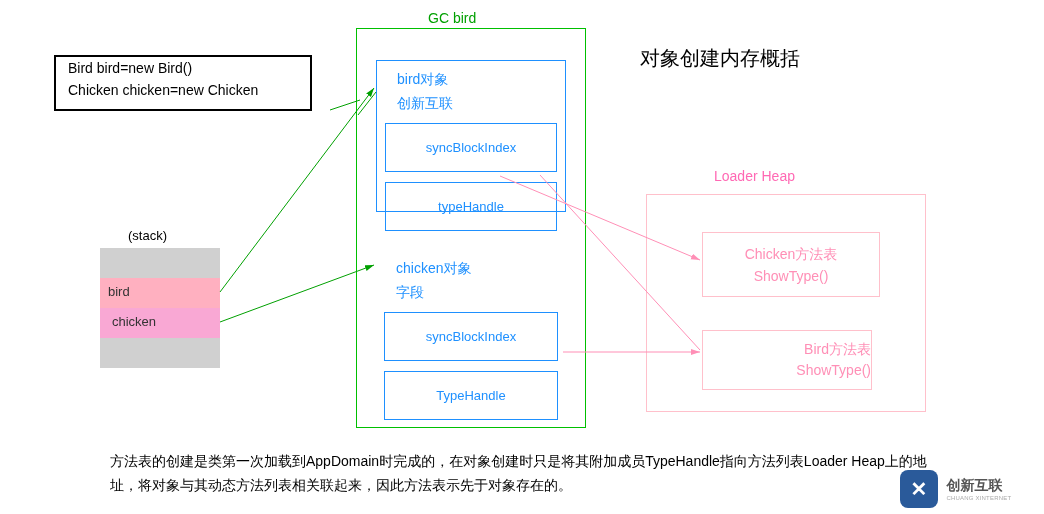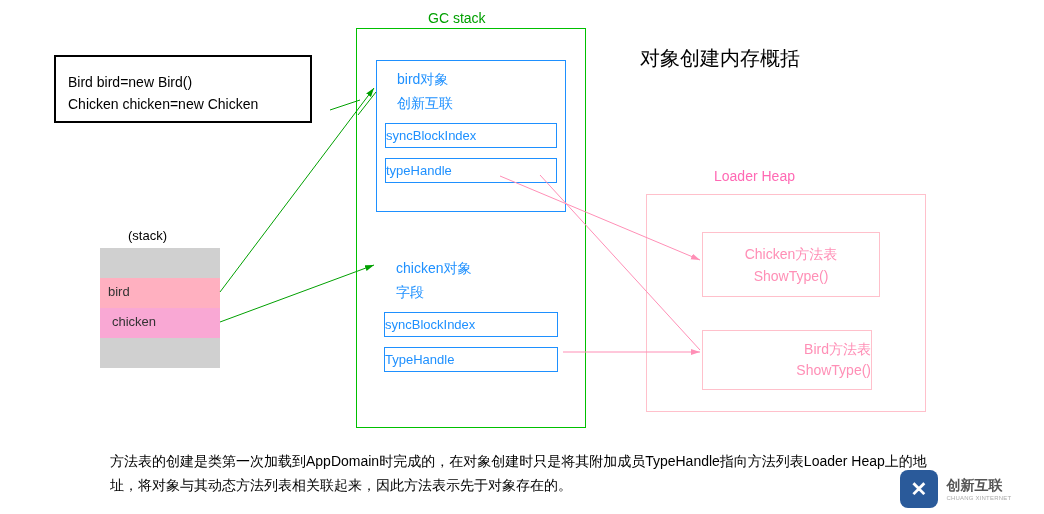--- a/index.html
+++ b/index.html
@@ -1,23 +1,23 @@
 <!DOCTYPE html>
 <html><head>
 <meta charset="utf-8">
 <style>
   * { box-sizing: border-box; margin: 0; padding: 0; }
   body { font-family: "Microsoft YaHei", Arial, sans-serif; width: 1044px; height: 514px; position: relative; background: #fff; overflow: hidden; }
   .abs { position: absolute; }
-  .code-box { left: 54px; top: 55px; width: 258px; height: 68px; border: 2px solid #000; padding: 14px 12px; font-size: 14px; line-height: 1.6; }
+  .code-box { left: 54px; top: 55px; width: 258px; height: 56px; border: 2px solid #000; padding: 0 12px; font-size: 14px; line-height: 1.6; }
   .title-gc { left: 428px; top: 10px; color: #00a000; font-size: 14px; }
   .gc-heap { left: 356px; top: 28px; width: 230px; height: 400px; border: 1px solid #00c000; }
   .bird-obj { left: 376px; top: 60px; width: 190px; height: 152px; border: 1px solid #1e90ff; padding: 10px 8px; color: #1e90ff; font-size: 14px; }
   .chicken-obj { left: 376px; top: 250px; width: 190px; height: 150px; padding: 10px 8px; color: #1e90ff; font-size: 14px; }
-  .inner-box { border: 1px solid #1e90ff; color: #1e90ff; font-size: 13px; padding: 4px 0; margin-top: 10px; }
+  .inner-box { border: 1px solid #1e90ff; color: #1e90ff; font-size: 13px; text-align: center; padding: 16px 0; margin-top: 10px; }
   .obj-label { margin-left: 12px; margin-bottom: 6px; }
   .obj-label2 { margin-left: 12px; margin-bottom: 4px; }
   .main-title { left: 640px; top: 45px; font-size: 20px; }
   .loader-title { left: 714px; top: 168px; color: #ff69b4; font-size: 14px; }
   .loader-heap { left: 646px; top: 194px; width: 280px; height: 218px; border: 1px solid #ffc0cb; }
   .chicken-table { left: 702px; top: 232px; width: 178px; height: 65px; border: 1px solid #ffc0cb; color: #ff8fb6; font-size: 14px; text-align: center; padding-top: 10px; line-height: 1.6; }
   .bird-table { left: 702px; top: 330px; width: 170px; height: 60px; border: 1px solid #ffc0cb; color: #ff8fb6; font-size: 14px; text-align: right; padding-top: 8px; line-height: 1.5; }
   .stack-label { left: 128px; top: 228px; font-size: 13px; }
   .stack { left: 100px; top: 248px; width: 120px; height: 120px; }
   .stack-top { height: 30px; background: #d0d0d0; }
@@ -32,21 +32,21 @@
   svg.arrows { position: absolute; left: 0; top: 0; width: 1044px; height: 514px; pointer-events: none; }
 </style>
 </head>
 <body>
 
 <div class="abs code-box">
   <div>Bird bird=new Bird()</div>
   <div>Chicken chicken=new Chicken</div>
 </div>
 
-<div class="abs title-gc">GC stack</div>
+<div class="abs title-gc">GC bird</div>
 
 <div class="abs gc-heap"></div>
 
 <div class="abs bird-obj">
   <div class="obj-label">bird对象</div>
   <div class="obj-label2">创新互联</div>
   <div class="inner-box">syncBlockIndex</div>
   <div class="inner-box">typeHandle</div>
 </div>
 

